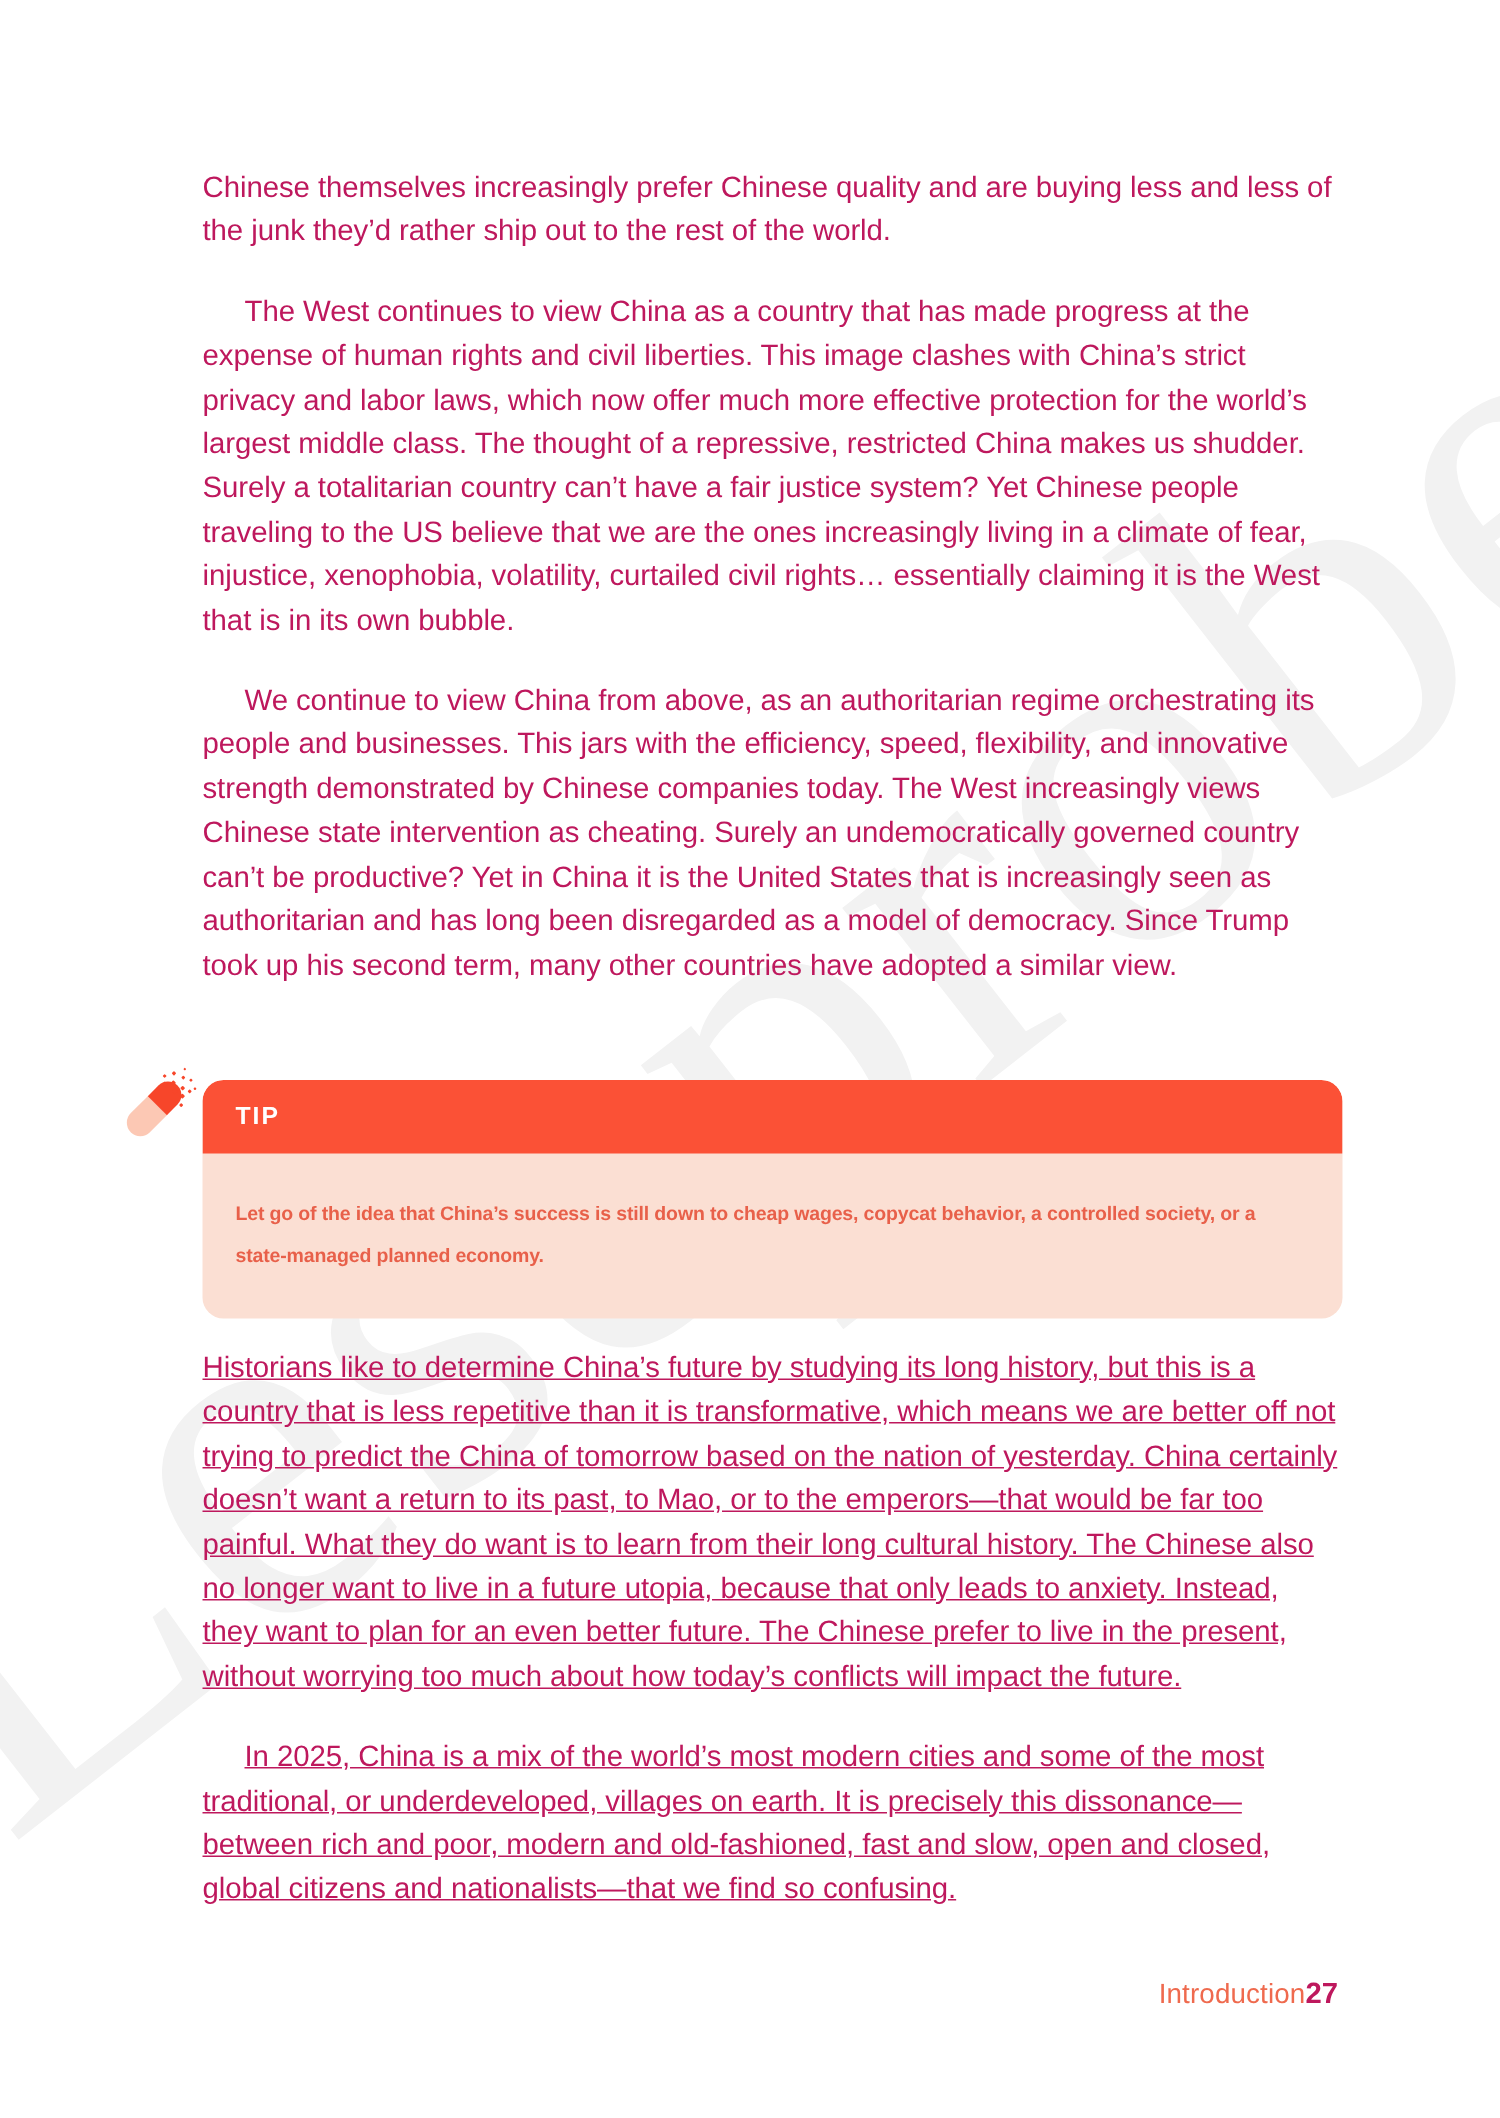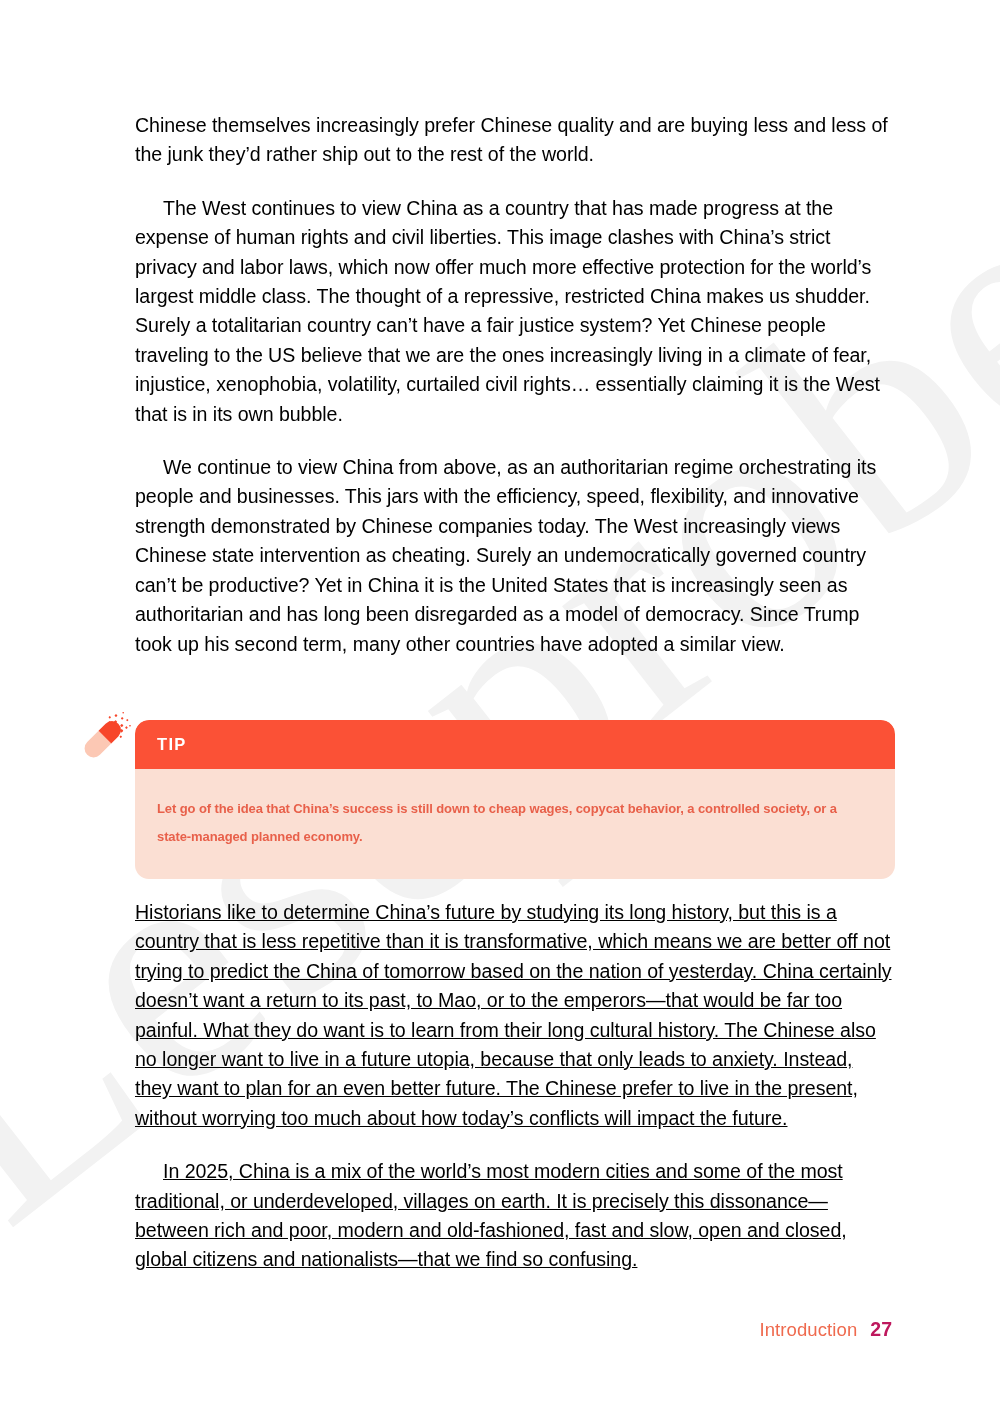--- a/index.html
+++ b/index.html
@@ -44,21 +44,21 @@
     inset: 0;
     z-index: 2;
   }
 
   .body-text {
     position: absolute;
     left: 135px;
     width: 757px;
     font-size: 19.6px;
     line-height: 29.4px;
-    color: #000000;
+    color: #be185d;
     letter-spacing: -0.05px;
     text-align: left;
   }
   .body-text p {
     margin: 0;
   }
   .body-text p.indent {
     text-indent: 28px;
     margin-top: 24px;
   }
@@ -114,21 +114,20 @@
     height: 62px;
   }
 
   
   #footer {
     position: absolute;
     right: 108px;
     top: 1318px;
     display: flex;
     align-items: baseline;
-    gap: 13px;
   }
   #footer-section {
     color: #ef6a4e;
     font-size: 18.5px;
     letter-spacing: 0.1px;
   }
   #footer-pagenum {
     color: #be185d;
     font-size: 19.5px;
     font-weight: bold;

